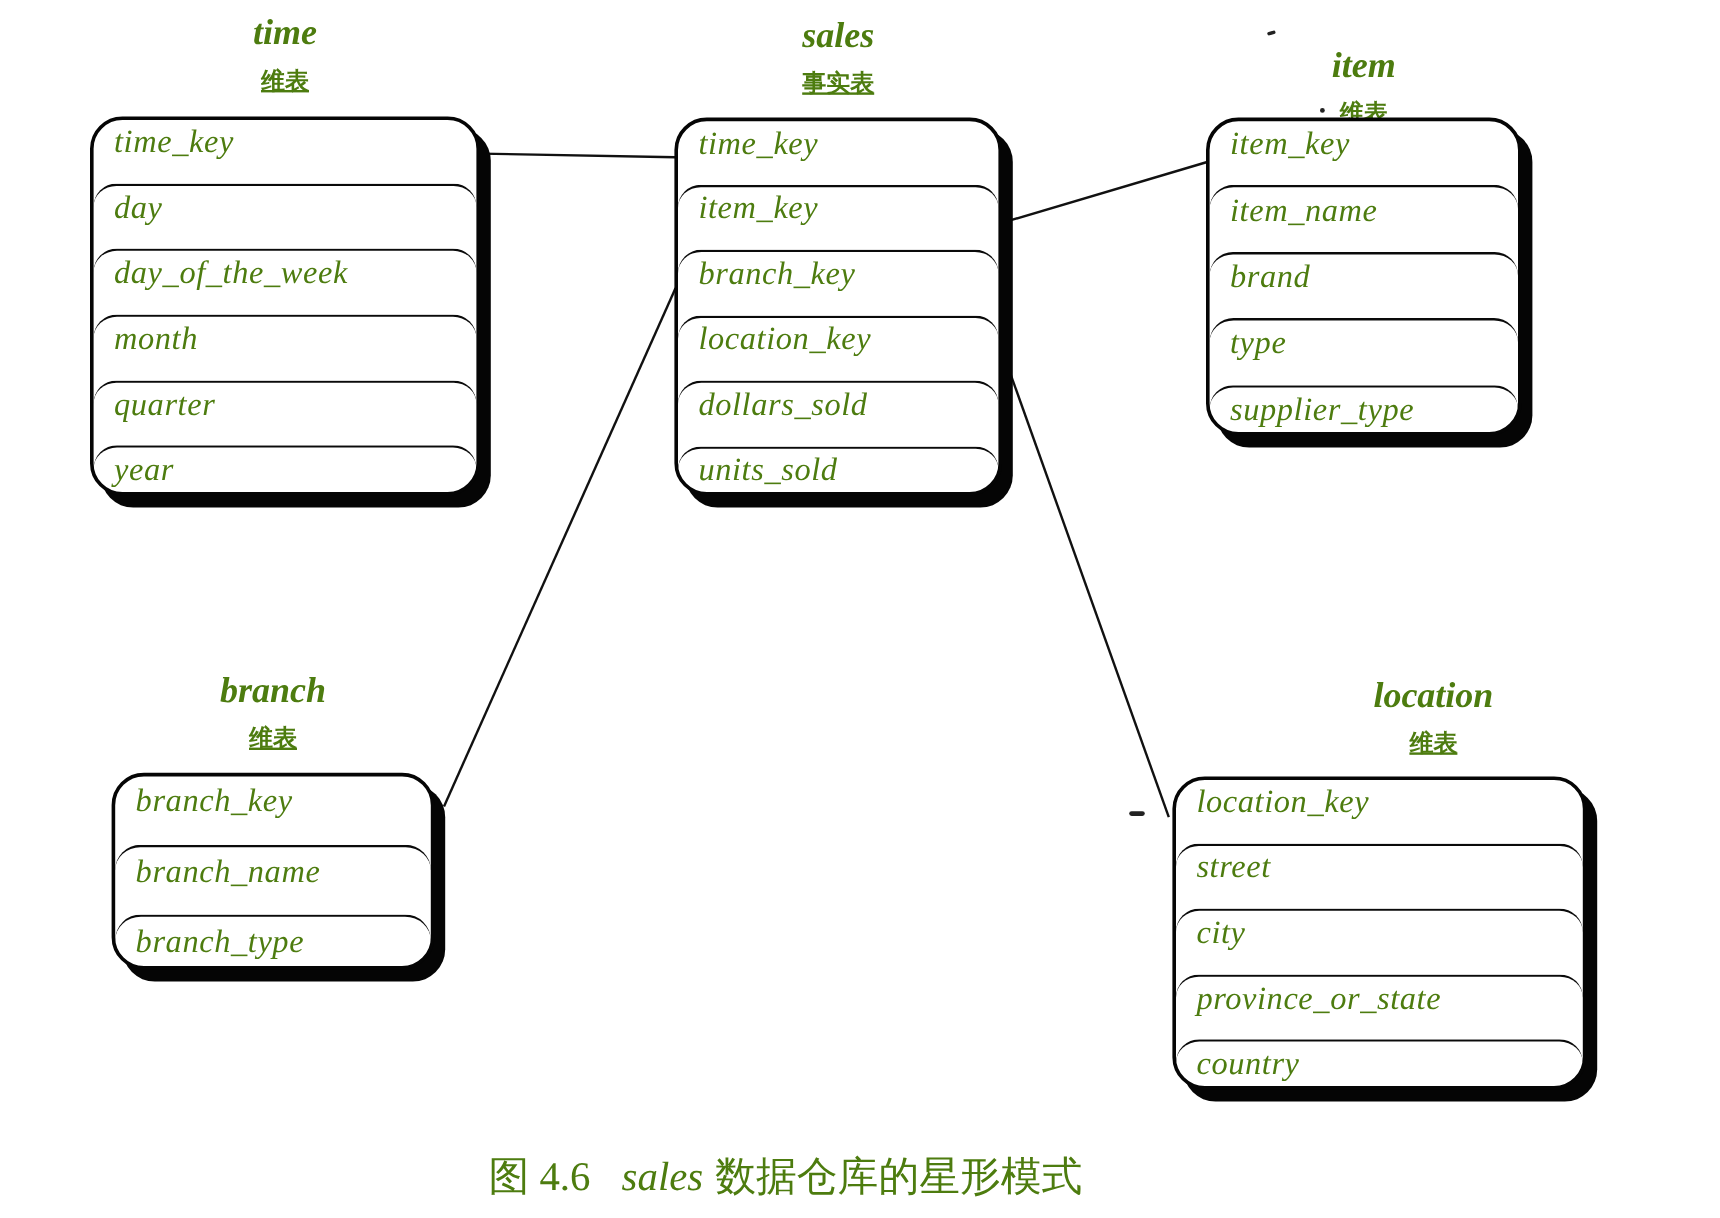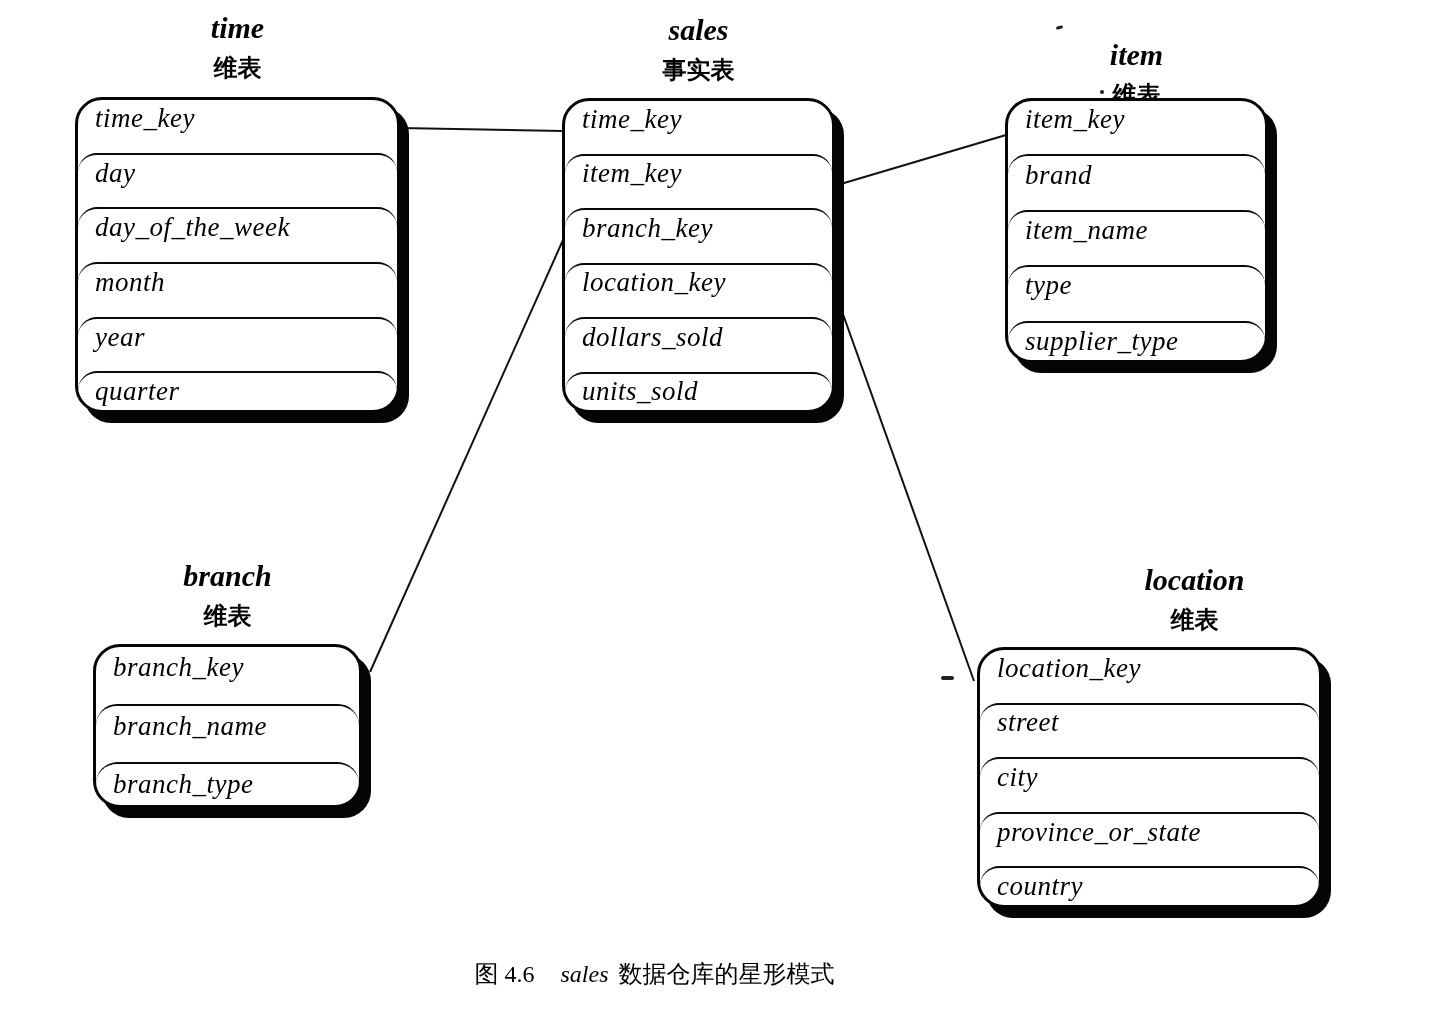--- a/index.html
+++ b/index.html
@@ -1,21 +1,21 @@
 <!DOCTYPE html>
 <html><head>
 <meta charset="utf-8">
 <style>
   html,body{margin:0;padding:0;background:#ffffff;}
   .canvas{
     position:relative;
     width:1433px;height:1015px;
     background:#ffffff;
     font-family:"Liberation Serif","DejaVu Serif",serif;
-    color:#000000;
+    color:#4d7c0f;
     overflow:hidden;
   }
   svg.edges{position:absolute;left:0;top:0;z-index:1;}
   .tbl{
     position:absolute;
     z-index:2;
     background:#ffffff;
     border:3px solid #050505;
     border-radius:27px;
     box-shadow:9px 10px 0 0 #050505;
@@ -43,28 +43,29 @@
     z-index:2;
     text-align:center;
     line-height:40px;
   }
   .tbl-name{
     font-weight:bold;
     font-style:italic;
     font-size:30px;
   }
   .tbl-kind{
-    font-size:24px;
+    font-size:20px;
     font-weight:600;
+    text-decoration:underline;
   }
   .caption{
     position:absolute;
     left:0;top:958px;width:1309px;
     text-align:center;
-    font-size:24px;
+    font-size:34px;
     z-index:2;
     white-space:nowrap;
   }
   .caption .cap-label{margin-right:26px;}
   .caption .cap-italic{font-style:italic;margin-right:10px;}
   .artifact{position:absolute;background:#222;z-index:1;}
 </style>
 </head>
 <body>
 
@@ -88,24 +89,24 @@
     <div class="row">
         <span class="field">day</span>
       </div>
     <div class="row">
         <span class="field">day_of_the_week</span>
       </div>
     <div class="row">
         <span class="field">month</span>
       </div>
     <div class="row">
+        <span class="field">quarter</span>
+      </div>
+    <div class="row">
         <span class="field">year</span>
-      </div>
-    <div class="row">
-        <span class="field">quarter</span>
       </div>
   </div>
 
   <div class="tbl-header" style="left:562px;top:10px;width:273px;">
     <div class="tbl-name">sales</div>
     <div class="tbl-kind">事实表</div>
   </div>
   <div class="tbl" style="left:562px;top:98px;width:273px;height:315px;">
     <div class="row">
         <span class="field">time_key</span>
@@ -129,24 +130,24 @@
 
   <div class="tbl-header" style="left:1005px;top:10px;width:263px;margin-top:25px;">
     <div class="tbl-name">item</div>
     <div class="tbl-kind">维表</div>
   </div>
   <div class="tbl" style="left:1005px;top:98px;width:263px;height:265px;">
     <div class="row">
         <span class="field">item_key</span>
       </div>
     <div class="row">
+        <span class="field">item_name</span>
+      </div>
+    <div class="row">
         <span class="field">brand</span>
-      </div>
-    <div class="row">
-        <span class="field">item_name</span>
       </div>
     <div class="row">
         <span class="field">type</span>
       </div>
     <div class="row">
         <span class="field">supplier_type</span>
       </div>
   </div>
 
   <div class="tbl-header" style="left:93px;top:556px;width:269px;">

